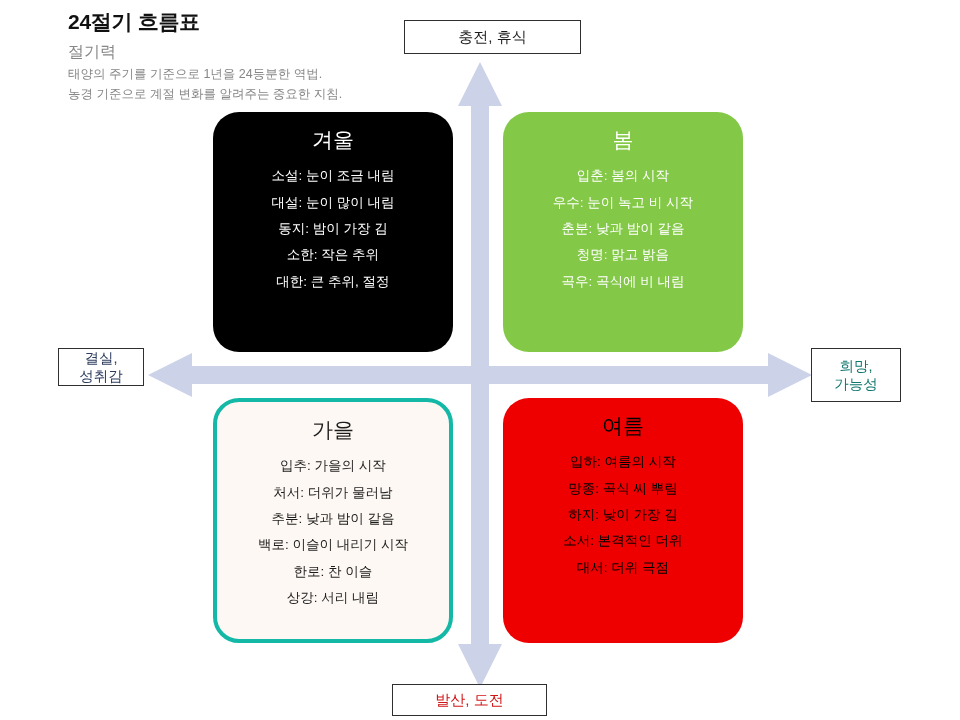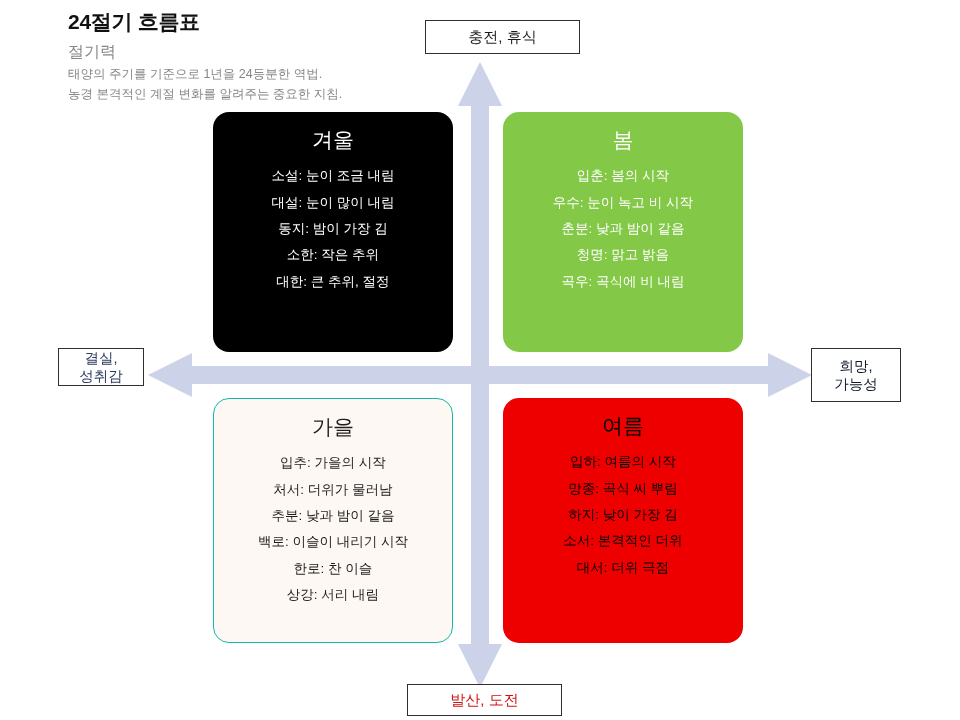--- a/index.html
+++ b/index.html
@@ -57,57 +57,57 @@
     background: #ffffff;
     display: flex;
     align-items: center;
     justify-content: center;
     text-align: center;
     font-size: 15px;
     line-height: 1.25;
     box-sizing: border-box;
   }
   .axis-label-top {
-    left: 425px;
+    left: 404px;
     top: 20px;
-    width: 155px;
+    width: 177px;
     height: 34px;
     color: #1a1a1a;
   }
   .axis-label-bottom {
-    left: 407px;
+    left: 392px;
     top: 684px;
     width: 155px;
     height: 32px;
     color: #d01414;
   }
   .axis-label-left {
     left: 58px;
     top: 348px;
     width: 86px;
     height: 38px;
     color: #2d3b5e;
     font-size: 14.5px;
   }
   .axis-label-right {
     left: 811px;
     top: 348px;
     width: 90px;
     height: 54px;
-    color: #0f172a;
+    color: #0f766e;
     font-size: 14.5px;
   }
   .axis-label span {
     display: block;
   }
 
   
   .card {
     position: absolute;
-    border-radius: 16px;
+    border-radius: 26px;
     box-sizing: border-box;
     padding: 14px 10px 10px 10px;
     display: flex;
     flex-direction: column;
     align-items: center;
   }
   .card-title {
     font-size: 21px;
     line-height: 1.3;
     margin-bottom: 10px;
@@ -138,41 +138,41 @@
     background: #83c947;
     color: #ffffff;
   }
   .card-autumn {
     left: 213px;
     top: 398px;
     width: 240px;
     height: 245px;
     background: #fdf8f3;
     color: #1d1d1d;
-    border: 1px solid #14b8a6;
+    border: 4px solid #14b8a6;
   }
   .card-summer {
     left: 503px;
     top: 398px;
     width: 240px;
     height: 245px;
     background: #ee0000;
     color: #000000;
   }
   .card-autumn .card-title { color: #1d1d1d; }
 </style>
 </head>
 <body>
 
 <div class="header">
   <h1 class="page-title">24절기 흐름표</h1>
   <div class="subtitle-block">
     <div class="subtitle-lead">절기력</div>
     <div>태양의 주기를 기준으로 1년을 24등분한 역법.</div>
-    <div>농경 본격적인 계절 변화를 알려주는 중요한 지침.</div>
+    <div>농경 기준으로 계절 변화를 알려주는 중요한 지침.</div>
   </div>
 </div>
 
 <svg class="axis-layer" width="960" height="720" viewBox="0 0 960 720">
 
   <polygon fill="#ccd2e8" points="480,62 502,106 489,106 489,644 502,644 480,688 458,644 471,644 471,106 458,106"></polygon>
 
   <polygon fill="#ccd2e8" points="148,375 192,353 192,366 768,366 768,353 812,375 768,397 768,384 192,384 192,397"></polygon>
 </svg>
 

